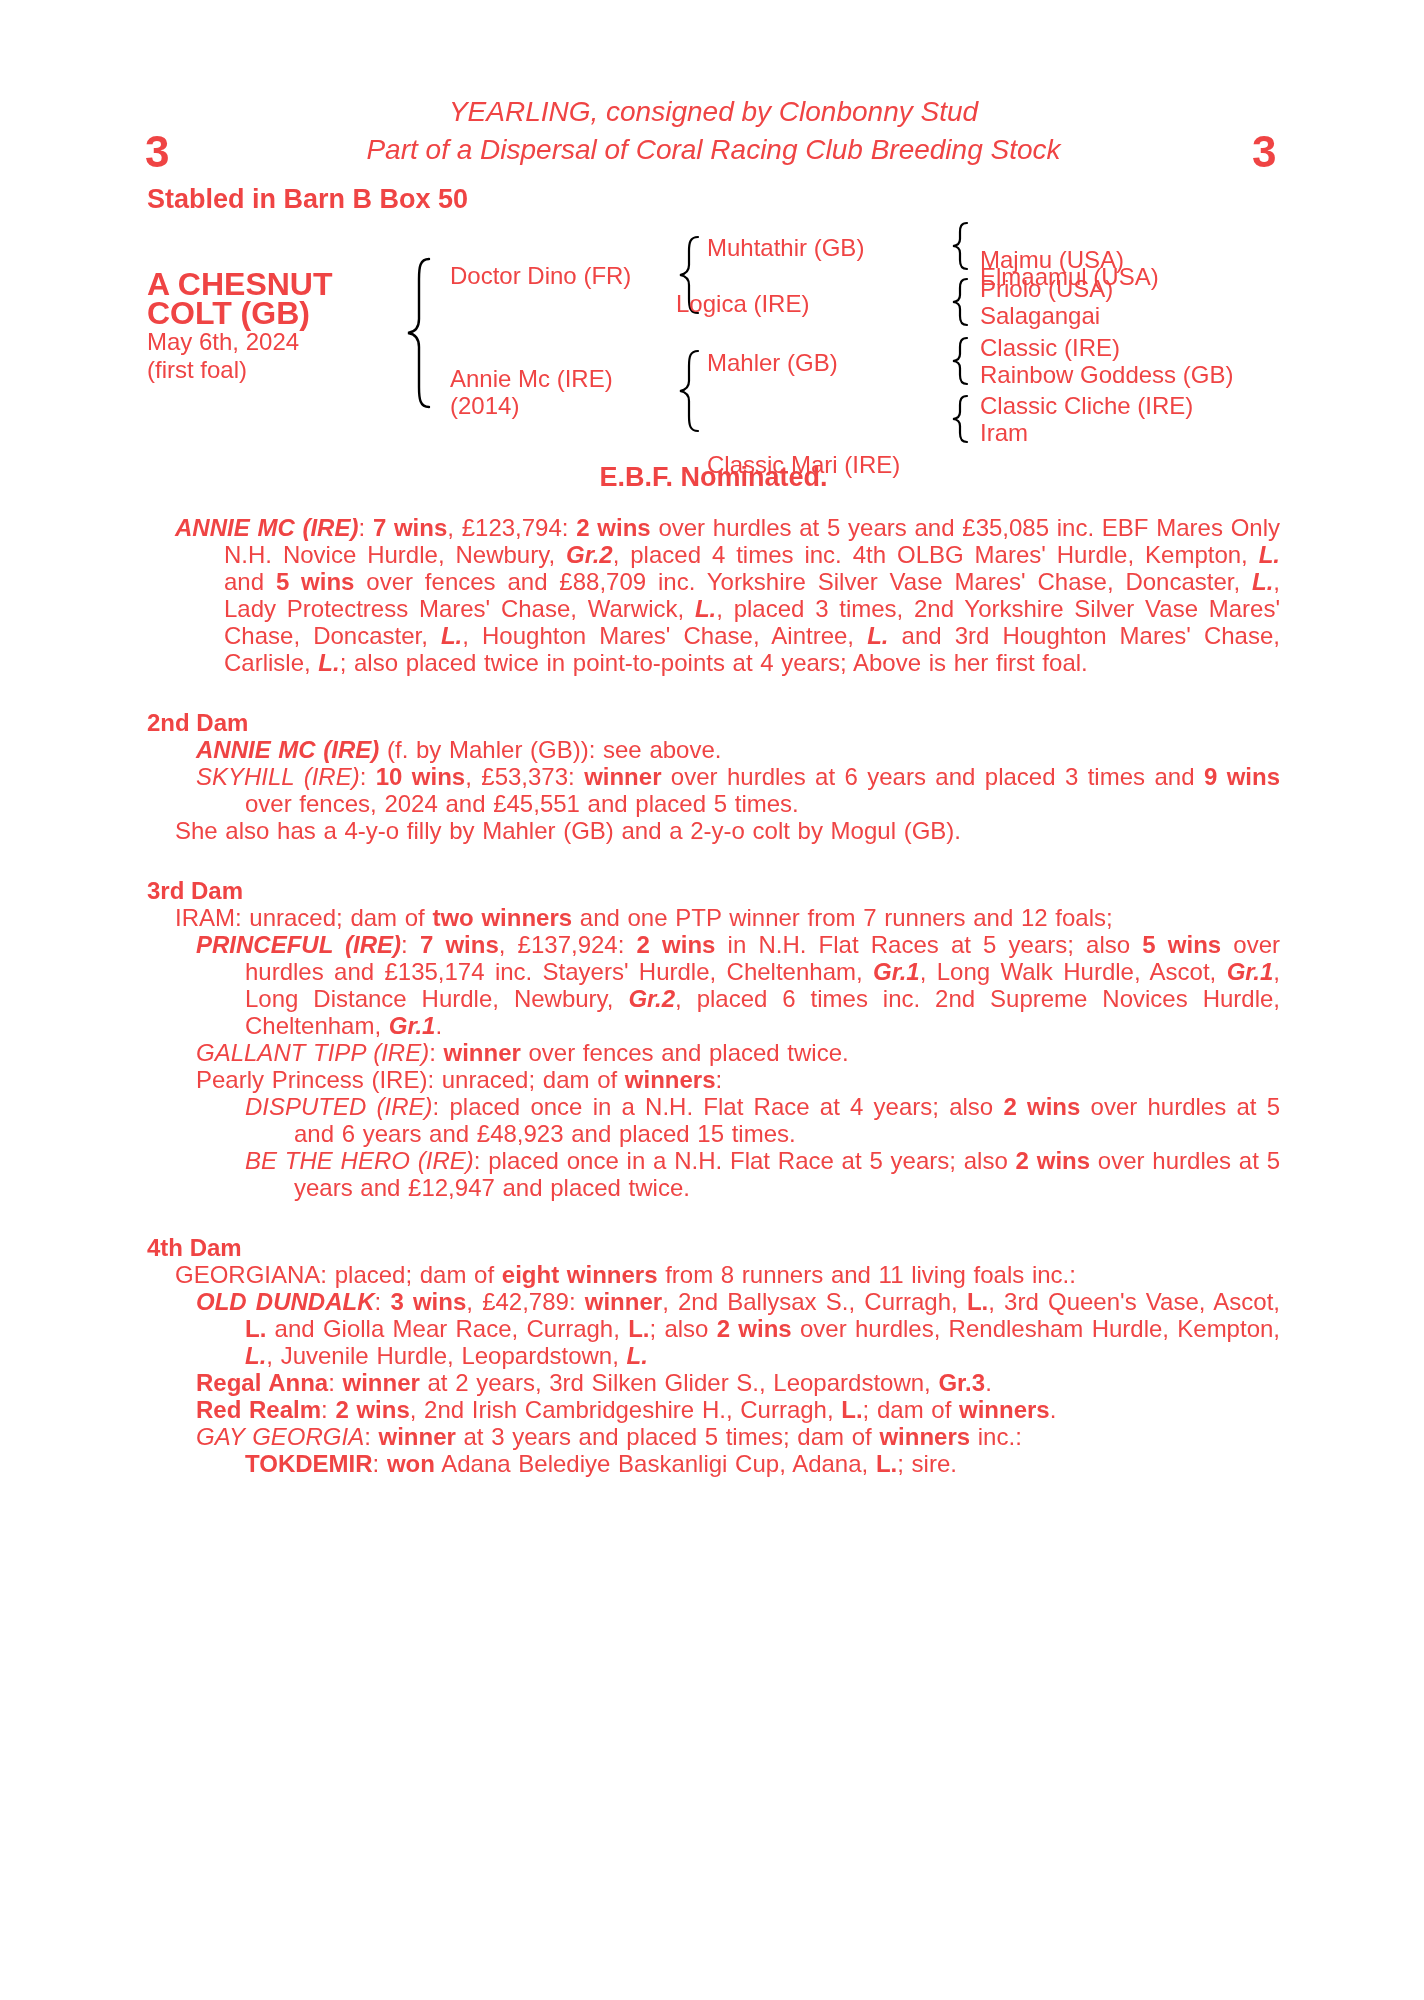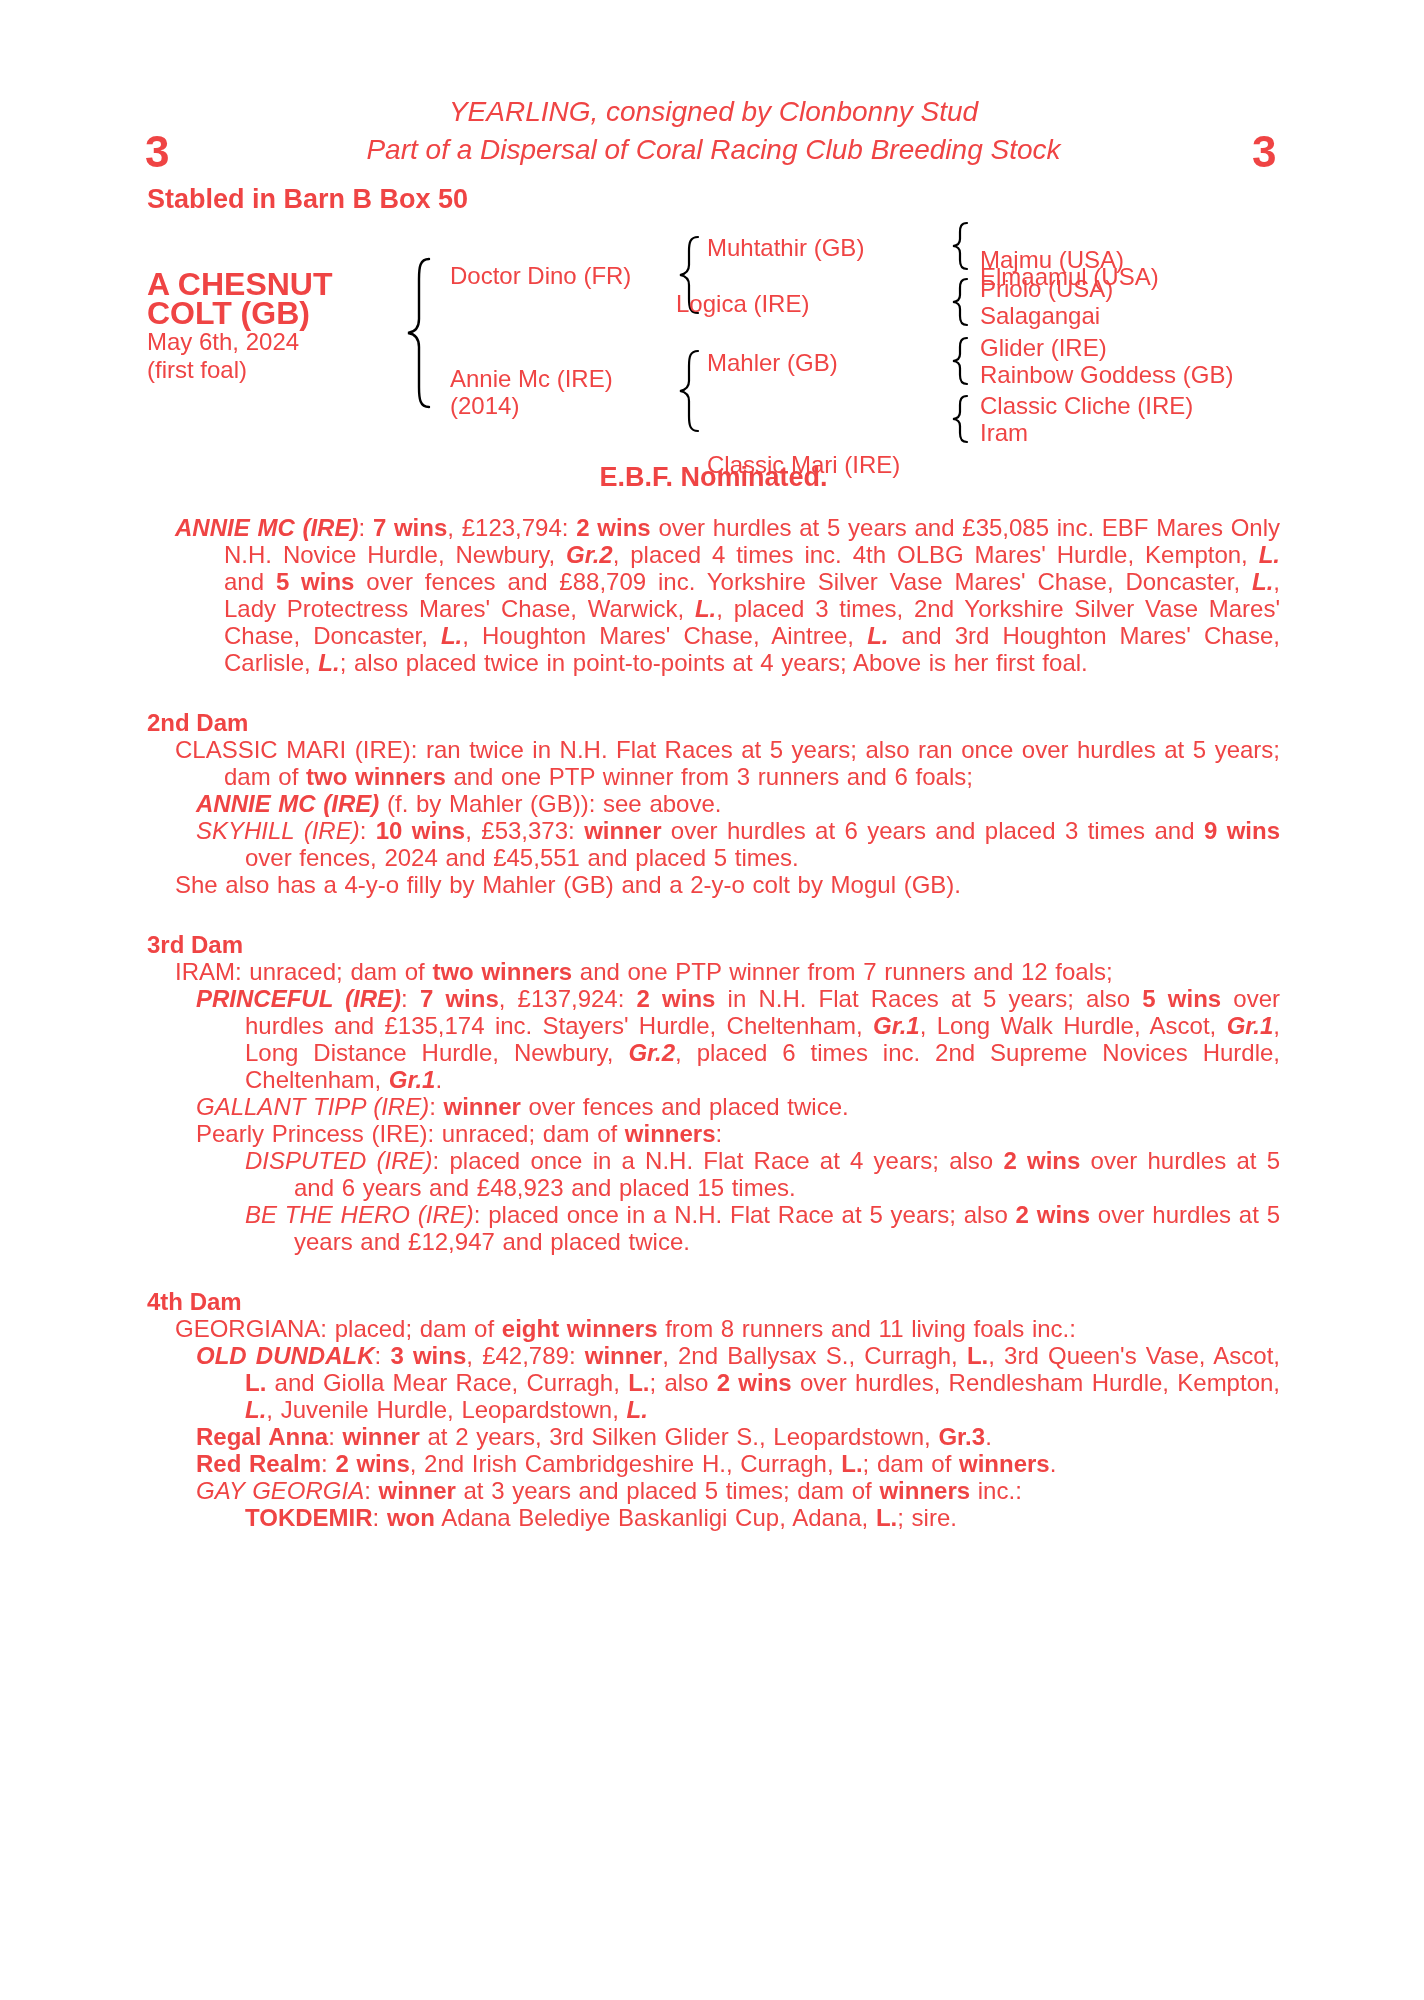--- a/index.html
+++ b/index.html
@@ -108,34 +108,33 @@
 
   <div class="abs ped-name" style="left: 707px; top: 234px;">Muhtathir (GB)</div>
   <div class="abs ped-name" style="left: 676px; top: 290px;">Logica (IRE)</div>
   <div class="abs ped-name" style="left: 707px; top: 349px;">Mahler (GB)</div>
   <div class="abs ped-name" style="left: 707px; top: 407px; margin-top: 44px;">Classic Mari (IRE)</div>
 
   <div class="abs ped-name" style="left: 980px; top: 219px; margin-top: 44px;">Elmaamul (USA)</div>
   <div class="abs ped-name" style="left: 980px; top: 246px;">Majmu (USA)</div>
   <div class="abs ped-name" style="left: 980px; top: 275px;">Priolo (USA)</div>
   <div class="abs ped-name" style="left: 980px; top: 302px;">Salagangai</div>
-  <div class="abs ped-name" style="left: 980px; top: 334px;">Glider (IRE)</div>
+  <div class="abs ped-name" style="left: 980px; top: 334px;">Classic (IRE)</div>
   <div class="abs ped-name" style="left: 980px; top: 361px;">Rainbow Goddess (GB)</div>
   <div class="abs ped-name" style="left: 980px; top: 392px;">Classic Cliche (IRE)</div>
   <div class="abs ped-name" style="left: 980px; top: 419px;">Iram</div>
 
   <div class="abs ebf">E.B.F. Nominated.</div>
 
   <div class="abs sections">
       <section>
         <p class="para indent-0"><span class="seg-bi">ANNIE MC (IRE)</span><span>: </span><span class="seg-b">7 wins</span><span>, £123,794: </span><span class="seg-b">2 wins</span><span> over hurdles at 5 years and £35,085 inc. EBF Mares Only N.H. Novice Hurdle, Newbury, </span><span class="seg-bi">Gr.2</span><span>, placed 4 times inc. 4th OLBG Mares' Hurdle, Kempton, </span><span class="seg-bi">L.</span><span> and </span><span class="seg-b">5 wins</span><span> over fences and £88,709 inc. Yorkshire Silver Vase Mares' Chase, Doncaster, </span><span class="seg-bi">L.</span><span>, Lady Protectress Mares' Chase, Warwick, </span><span class="seg-bi">L.</span><span>, placed 3 times, 2nd Yorkshire Silver Vase Mares' Chase, Doncaster, </span><span class="seg-bi">L.</span><span>, Houghton Mares' Chase, Aintree, </span><span class="seg-bi">L.</span><span> and 3rd Houghton Mares' Chase, Carlisle, </span><span class="seg-bi">L.</span><span>; also placed twice in point-to-points at 4 years; Above is her first foal.</span></p>
       </section>
       <section>
         <h2 class="dam-heading">2nd Dam</h2>
-        <p class="para indent-0"><span>CLASSIC MARI (IRE): ran twice in N.H. Flat Races at 5 years; also ran once over hurdles at 5 years; dam of </span><span class="seg-b">two winners</span><span> and one PTP winner from 3 runners and 6 foals;</span></p>
         <p class="para indent-1"><span class="seg-bi">ANNIE MC (IRE)</span><span> (f. by Mahler (GB)): see above.</span></p>
         <p class="para indent-1"><span class="seg-i">SKYHILL (IRE)</span><span>: </span><span class="seg-b">10 wins</span><span>, £53,373: </span><span class="seg-b">winner</span><span> over hurdles at 6 years and placed 3 times and </span><span class="seg-b">9 wins</span><span> over fences, 2024 and £45,551 and placed 5 times.</span></p>
         <p class="para indent-0"><span>She also has a 4-y-o filly by Mahler (GB) and a 2-y-o colt by Mogul (GB).</span></p>
       </section>
       <section>
         <h2 class="dam-heading">3rd Dam</h2>
         <p class="para indent-0"><span>IRAM: unraced; dam of </span><span class="seg-b">two winners</span><span> and one PTP winner from 7 runners and 12 foals;</span></p>
         <p class="para indent-1"><span class="seg-bi">PRINCEFUL (IRE)</span><span>: </span><span class="seg-b">7 wins</span><span>, £137,924: </span><span class="seg-b">2 wins</span><span> in N.H. Flat Races at 5 years; also </span><span class="seg-b">5 wins</span><span> over hurdles and £135,174 inc. Stayers' Hurdle, Cheltenham, </span><span class="seg-bi">Gr.1</span><span>, Long Walk Hurdle, Ascot, </span><span class="seg-bi">Gr.1</span><span>, Long Distance Hurdle, Newbury, </span><span class="seg-bi">Gr.2</span><span>, placed 6 times inc. 2nd Supreme Novices Hurdle, Cheltenham, </span><span class="seg-bi">Gr.1</span><span>.</span></p>
         <p class="para indent-1"><span class="seg-i">GALLANT TIPP (IRE)</span><span>: </span><span class="seg-b">winner</span><span> over fences and placed twice.</span></p>
         <p class="para indent-1"><span>Pearly Princess (IRE): unraced; dam of </span><span class="seg-b">winners</span><span>:</span></p>

